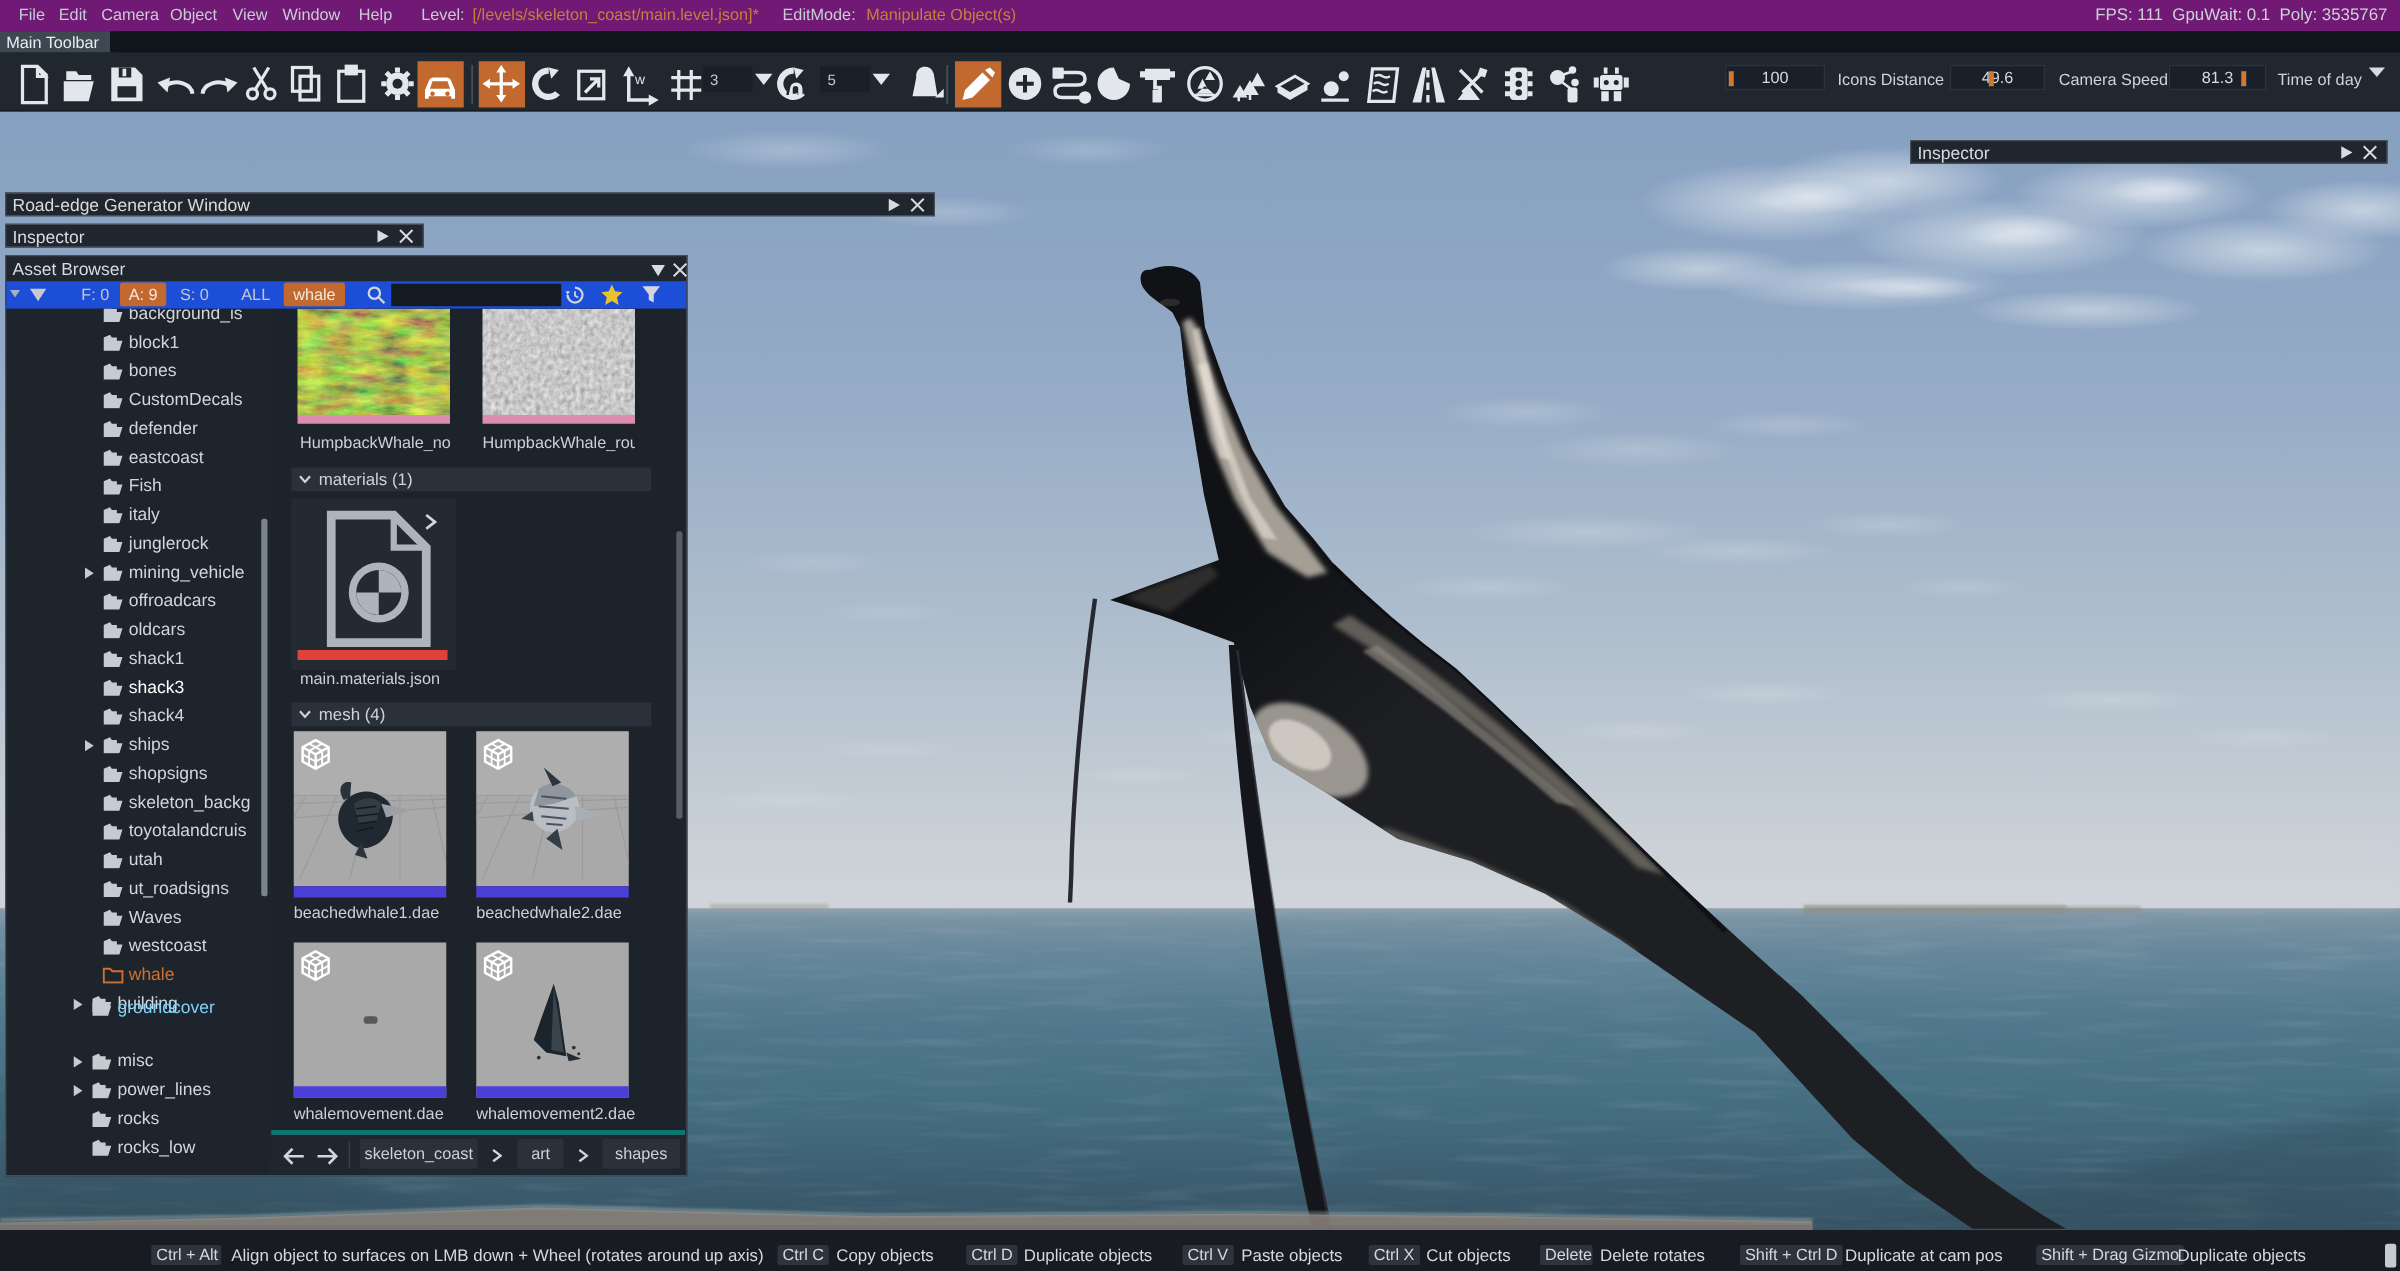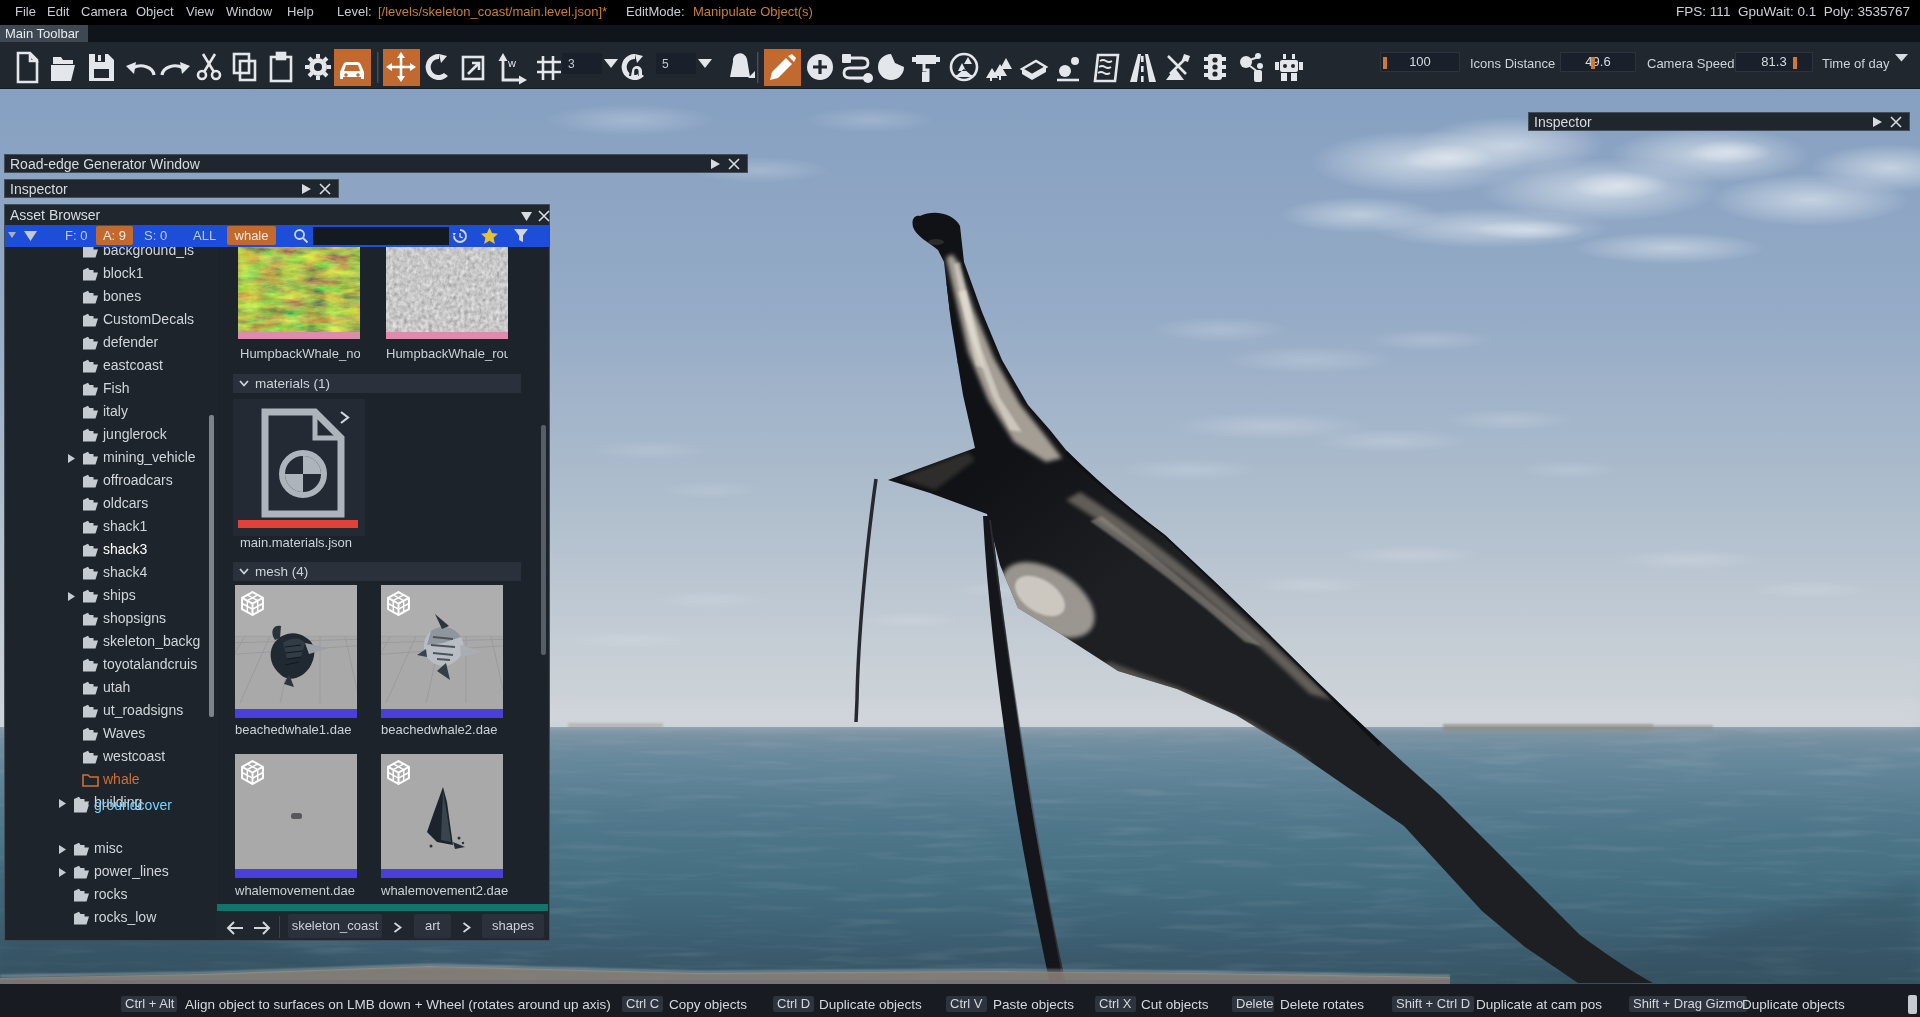--- a/index.html
+++ b/index.html
@@ -1,20 +1,20 @@
 <!DOCTYPE html>
 <html><head>
 <meta charset="utf-8">
 <style>
   html,body{margin:0;padding:0;width:1920px;height:1017px;overflow:hidden;background:#171c24;
     font-family:"Liberation Sans",sans-serif;-webkit-font-smoothing:antialiased;}
   #root{position:absolute;left:0;top:0;width:1920px;height:1017px;}
   .abs{position:absolute;}
   
-  #menubar{left:0;top:0;width:1920px;height:25px;background:#000000;color:#c9cdd3;font-size:13px;}
+  #menubar{left:0;top:0;width:1920px;height:25px;background:#701a75;color:#c9cdd3;font-size:13px;}
   #menubar span.m{position:absolute;top:4px;}
   .orange{color:#c97e3c;}
   #mtab{left:0;top:25px;width:88px;height:17px;background:#3d4853;color:#e8ebee;font-size:13px;
      padding-left:5px;line-height:17px;}
   #mtabrest{left:88px;top:25px;width:1832px;height:17px;background:#10151c;}
   
   #toolbar{left:0;top:42px;width:1920px;height:47px;background:#21272f;border-bottom:1px solid #161b21;box-sizing:border-box;}
   .tfield{position:absolute;background:#1a202a;border:1px solid #2c333d;height:20px;box-sizing:border-box;
      color:#d6dade;font-size:13px;text-align:center;line-height:18px;}
   .tlab{position:absolute;color:#ced3d9;font-size:13px;top:15px;}
@@ -33,21 +33,21 @@
   #abtitle{position:absolute;left:5px;top:2px;color:#d8dce0;font-size:14px;}
   #abfilter{position:absolute;left:0px;top:20px;width:544px;height:22px;background:#1d4ed8;}
   .obadge{position:absolute;background:#c2692f;border-radius:2px;color:#f2e9df;font-size:13px;text-align:center;}
   .fgray{position:absolute;color:#c3c8cf;font-size:13px;}
   #abtree{position:absolute;left:1px;top:42px;width:210px;height:693px;background:#1d242c;overflow:hidden;}
   .trow{position:absolute;height:23px;color:#d2d6db;font-size:14px;white-space:nowrap;}
   .trow .fi{position:absolute;top:4px;}
   #abright{position:absolute;left:212px;top:42px;width:331px;height:657px;background:#1d232b;overflow:hidden;}
   .shead{position:absolute;left:16px;width:288px;height:19px;background:#2a313a;color:#ced3d9;font-size:13.5px;line-height:19px;}
   .thlabel{position:absolute;color:#ccd1d7;font-size:13px;white-space:nowrap;overflow:hidden;}
-  #abcrumb{position:absolute;left:212px;top:699px;width:331px;height:24px;background:#20262e;border-top:7px solid #0f766e;box-sizing:border-box;}
+  #abcrumb{position:absolute;left:212px;top:699px;width:331px;height:24px;background:#20262e;border-top:4px solid #0f766e;box-sizing:border-box;}
   .chip{position:absolute;top:3px;height:24px;background:#2a313a;border-radius:2px;color:#ccd1d7;
      font-size:13px;line-height:24px;text-align:center;}
 </style>
 </head>
 <body>
 <div id="root">
 
 <svg class="abs" style="left:0;top:89px;" width="1920" height="895" viewBox="0 89 1920 895" preserveAspectRatio="none">
 <defs>
   <linearGradient id="sky" x1="0" y1="89" x2="0" y2="727" gradientUnits="userSpaceOnUse">

